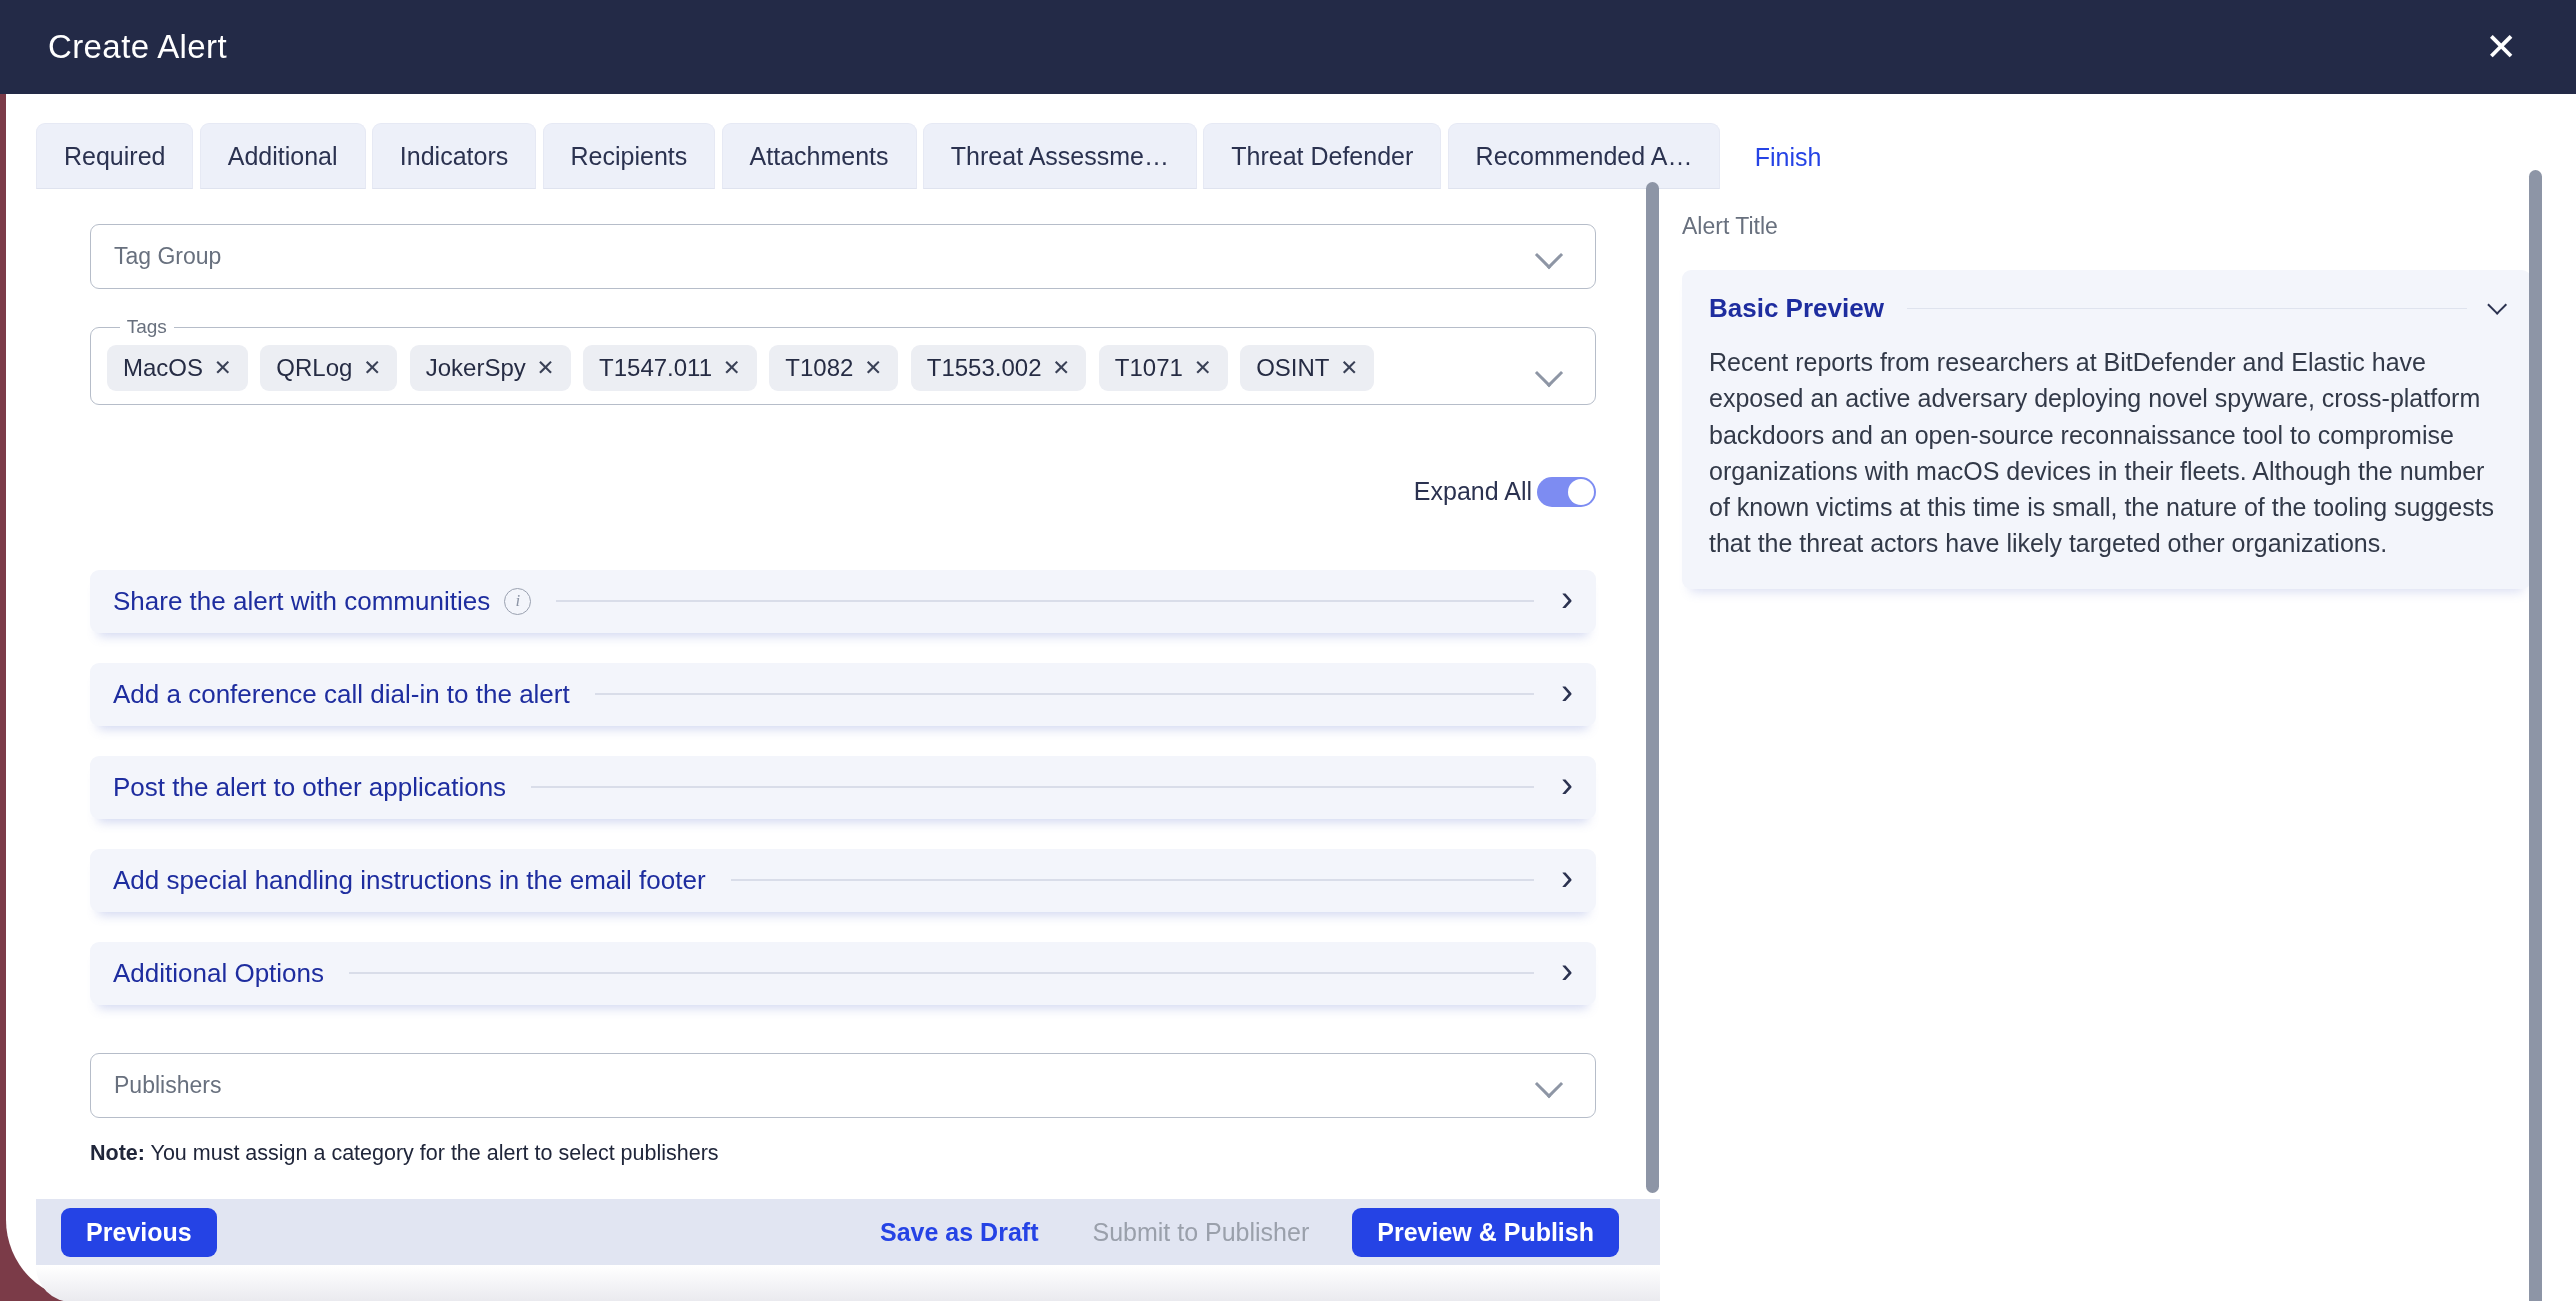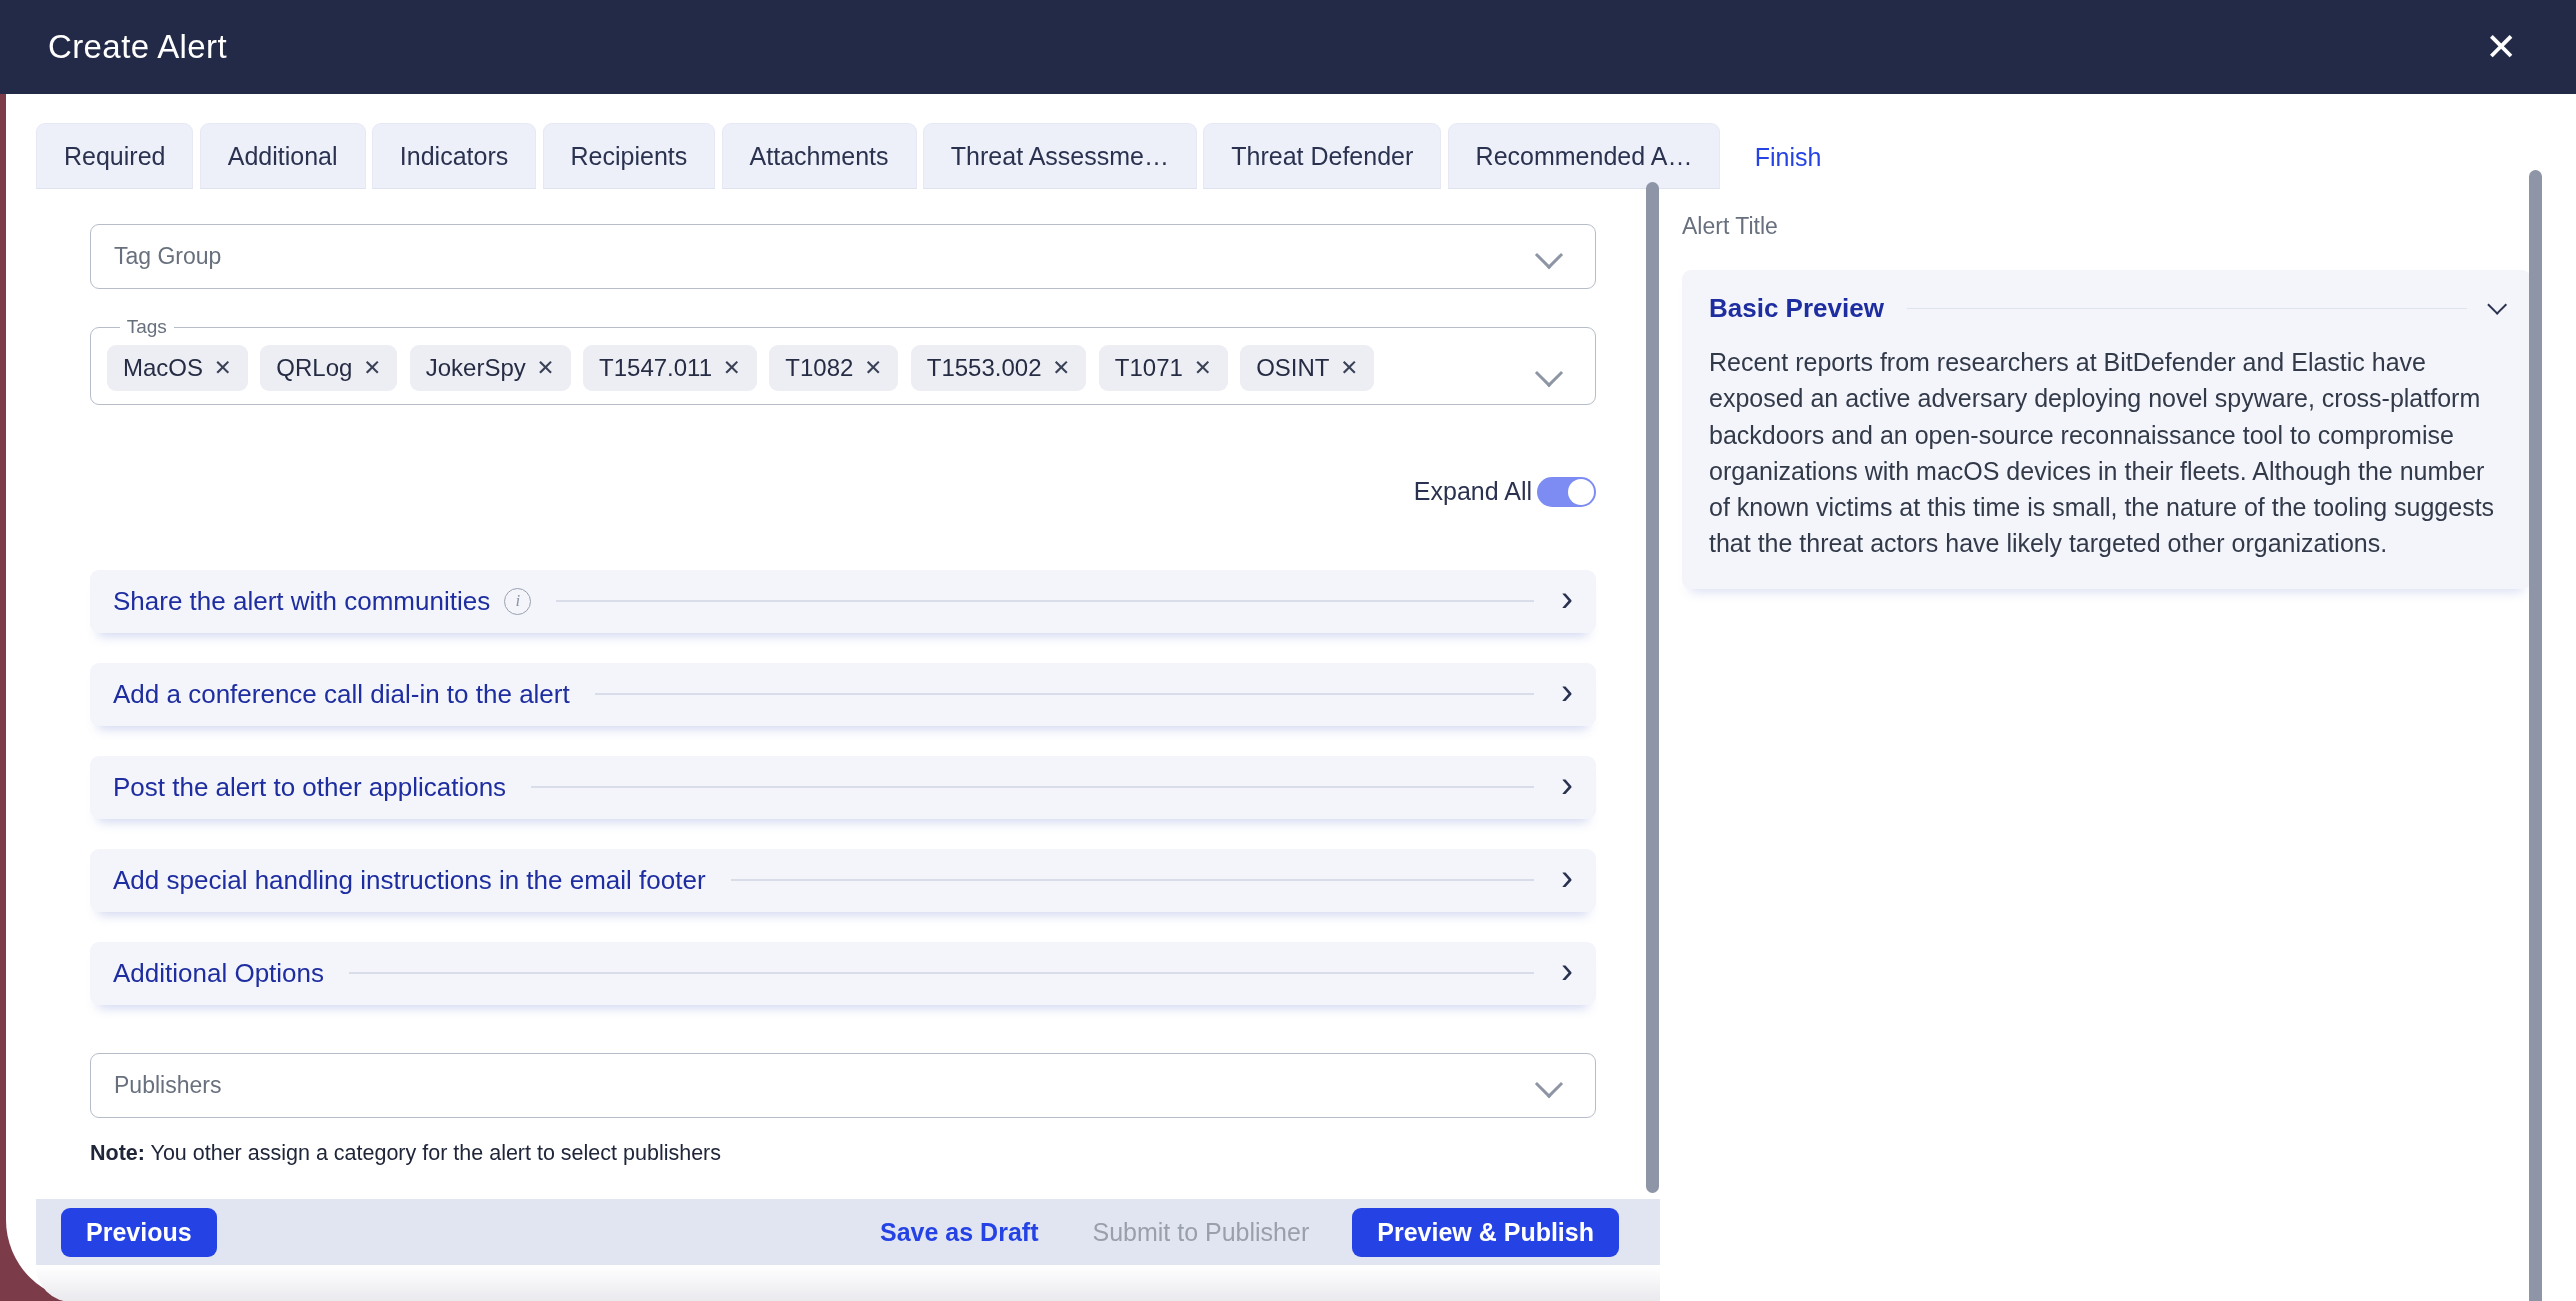--- a/index.html
+++ b/index.html
@@ -198,21 +198,21 @@
       </div>
     </div>
 
     <div class="publishers-wrap">
       <div class="select-box">
         <span class="select-placeholder">Publishers</span>
         <span class="chev-down"></span>
       </div>
     </div>
 
-    <div class="note"><b>Note:</b><span> You other assign a category for the alert to select publishers</span></div>
+    <div class="note"><b>Note:</b><span> You must assign a category for the alert to select publishers</span></div>
 
   </div>
 
   <div class="footer">
     <button class="btn">Previous</button>
     <span class="footer-spacer"></span>
     <span class="link-draft">Save as Draft</span>
     <span class="link-submit">Submit to Publisher</span>
     <button class="btn">Preview &amp; Publish</button>
   </div>

